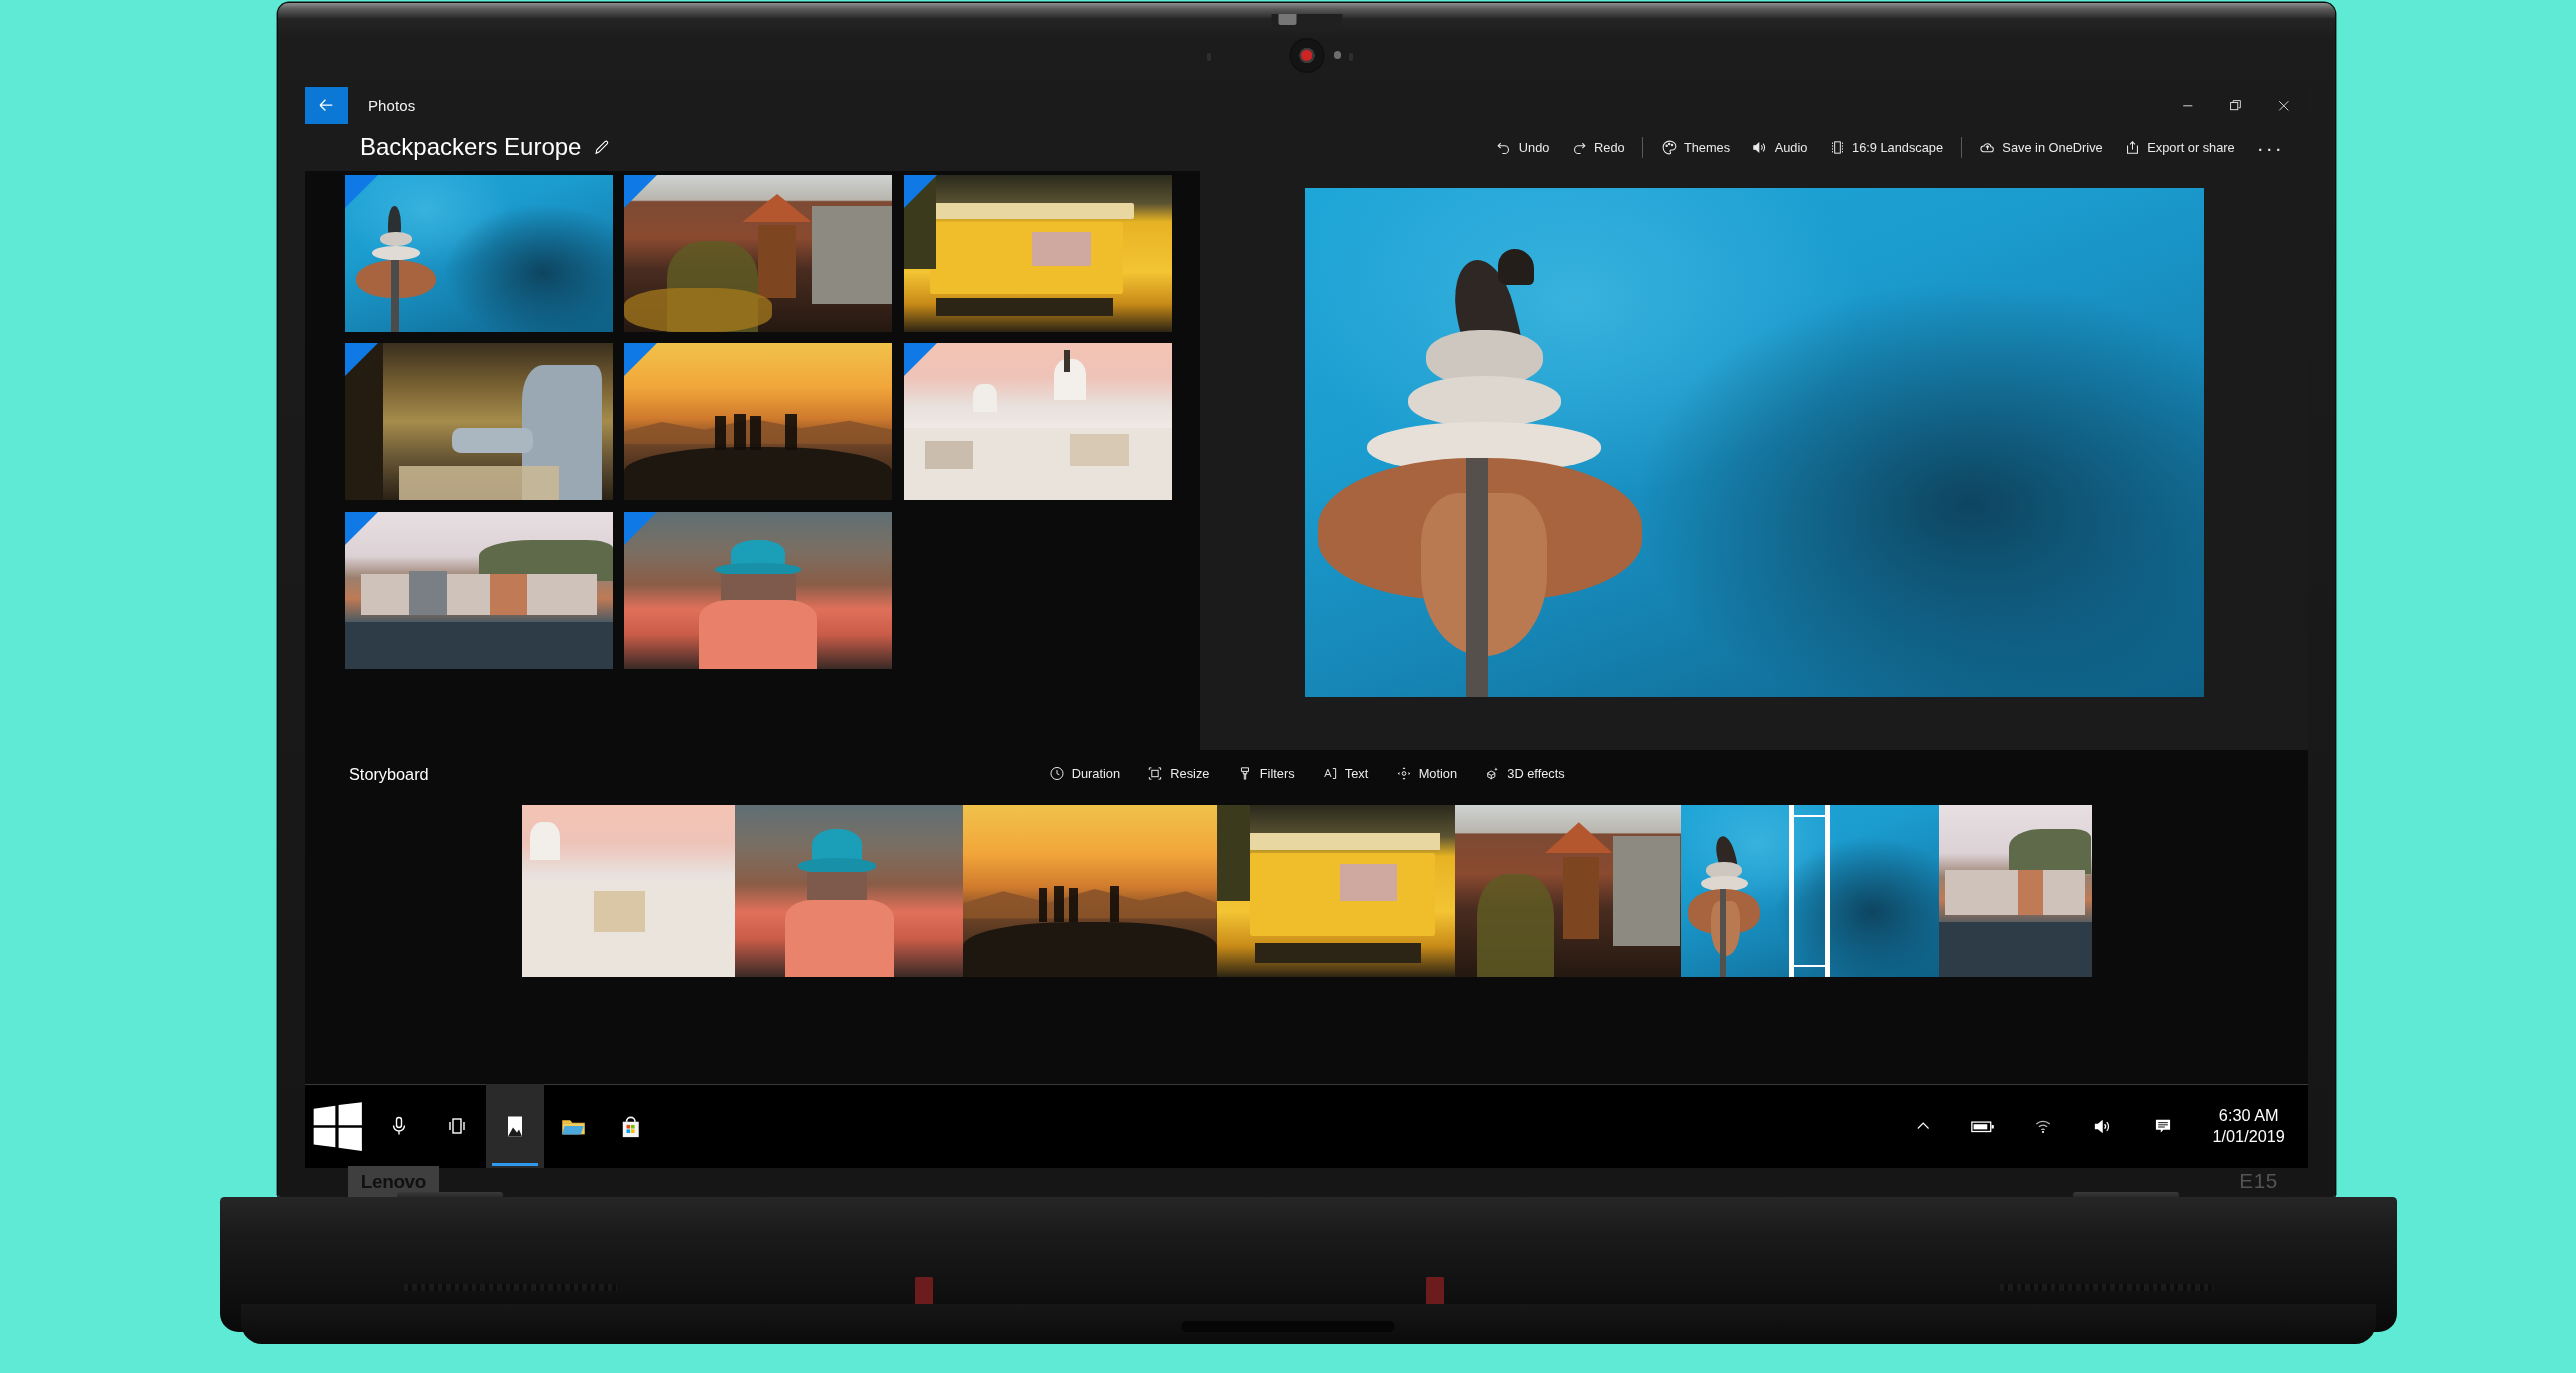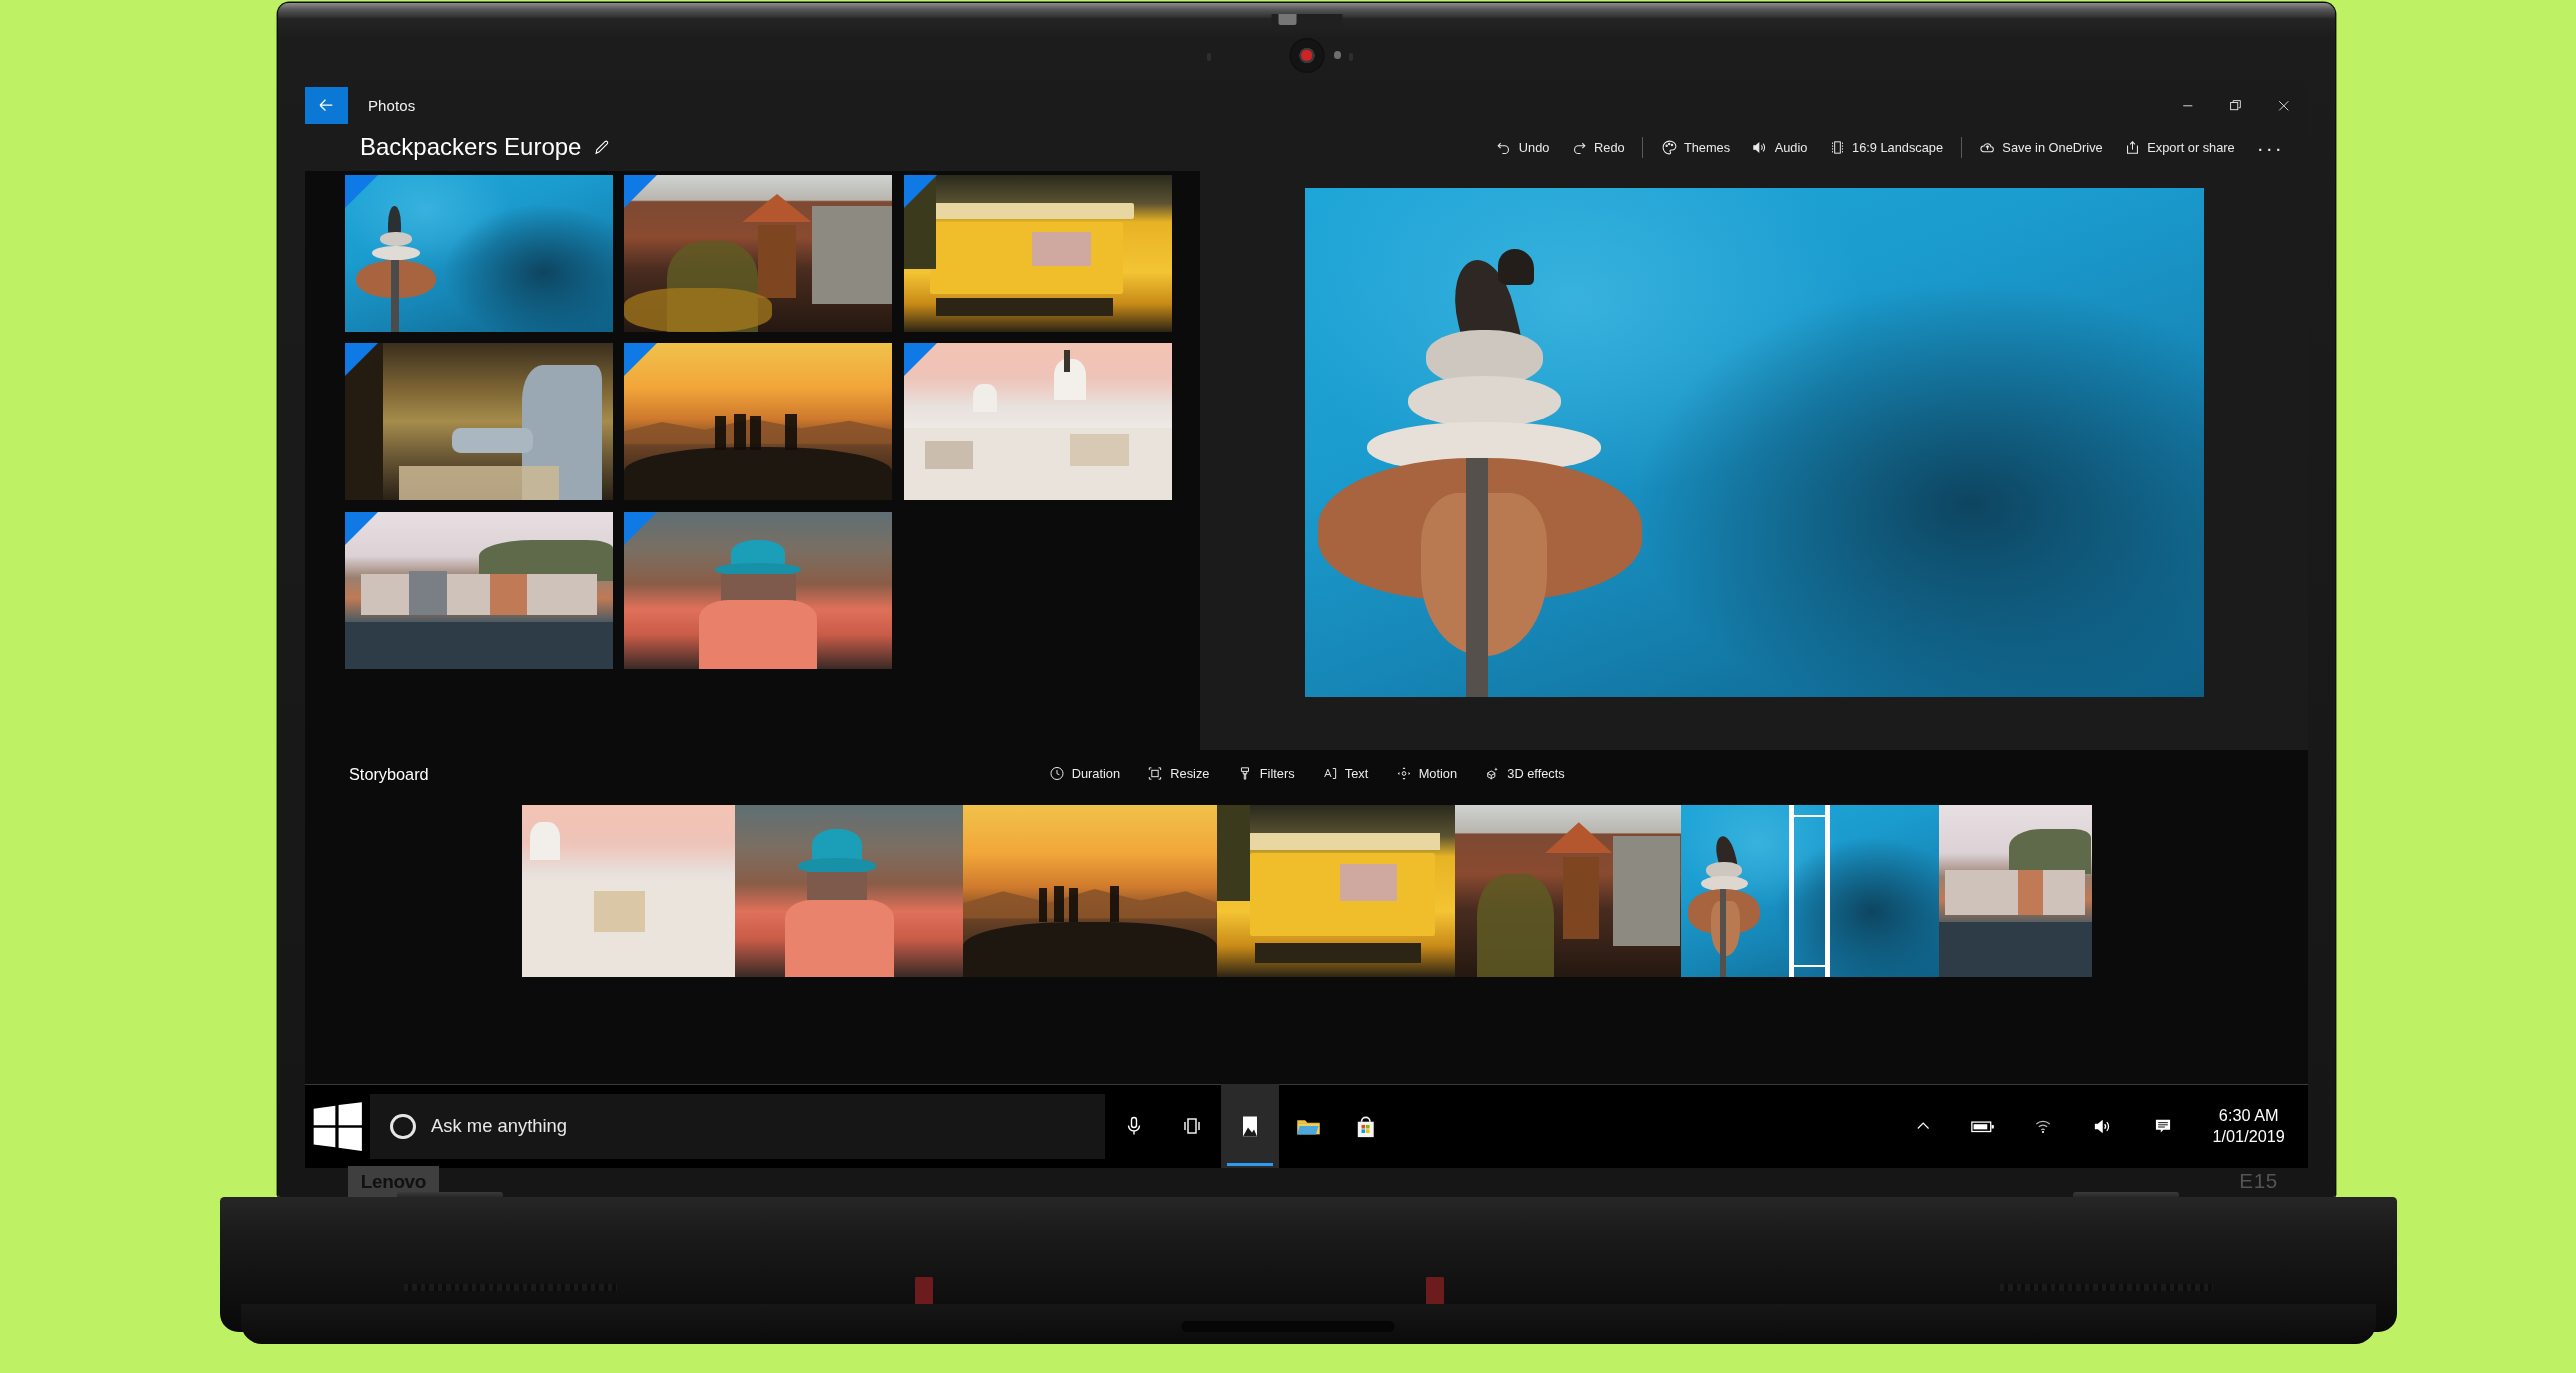--- a/index.html
+++ b/index.html
@@ -4,21 +4,21 @@
 <style>
   * { box-sizing: border-box; margin: 0; padding: 0; }
   html, body {
     width: 2576px; height: 1373px;
     background: #ffffff;
     font-family: "Liberation Sans", sans-serif;
     overflow: hidden;
   }
 
   
-  #stage { position: absolute; inset: 0; background: #bef264; padding-left: 28px; }
+  #stage { position: absolute; inset: 0; background: #5eead4; padding-left: 28px; }
 
   .laptop-lid {
     position: absolute;
     left: 278px; top: 2.8px;
     width: 2057px; height: 1194px;
     background: linear-gradient(180deg,#2b2b2b 0%,#1c1c1c 3%,#161616 100%);
     border-radius: 11.3px 11.3px 2.8px 2.8px;
     box-shadow: 0 0 0 1.4px #0c0c0c;
   }
   .lid-top-edge{
@@ -660,24 +660,20 @@
         </div>
       </div>
 
       <div class="taskbar">
         <div class="start-btn">
           <svg viewBox="0 0 24 24">
             <path d="M3.2 5.4l8-1.1v7.2h-8zM12.4 4.1L21 3v8.5h-8.6zM3.2 12.5h8v7.2l-8-1.1zM12.4 12.5H21V21l-8.6-1.2z" fill="#fff"></path>
           </svg>
         </div>
 
-        <div class="cortana">
-          <div class="ring"></div>
-          <div class="ph">Ask me anything</div>
-        </div>
 
         <div class="tb-icon">
           <svg viewBox="0 0 24 24" fill="none" stroke="#fff" stroke-width="1.4" style="width:24px;height:24px;">
             <rect x="9.5" y="3.5" width="5" height="10" rx="2.5"></rect>
               <path d="M6.5 11.5a5.5 5.5 0 0 0 11 0M12 17v3.5"></path>
           </svg>
         </div>
         <div class="tb-icon">
           <svg viewBox="0 0 24 24" fill="none" stroke="#fff" stroke-width="1.4" style="width:24px;height:24px;">
             <rect x="8" y="5" width="8" height="14"></rect>

